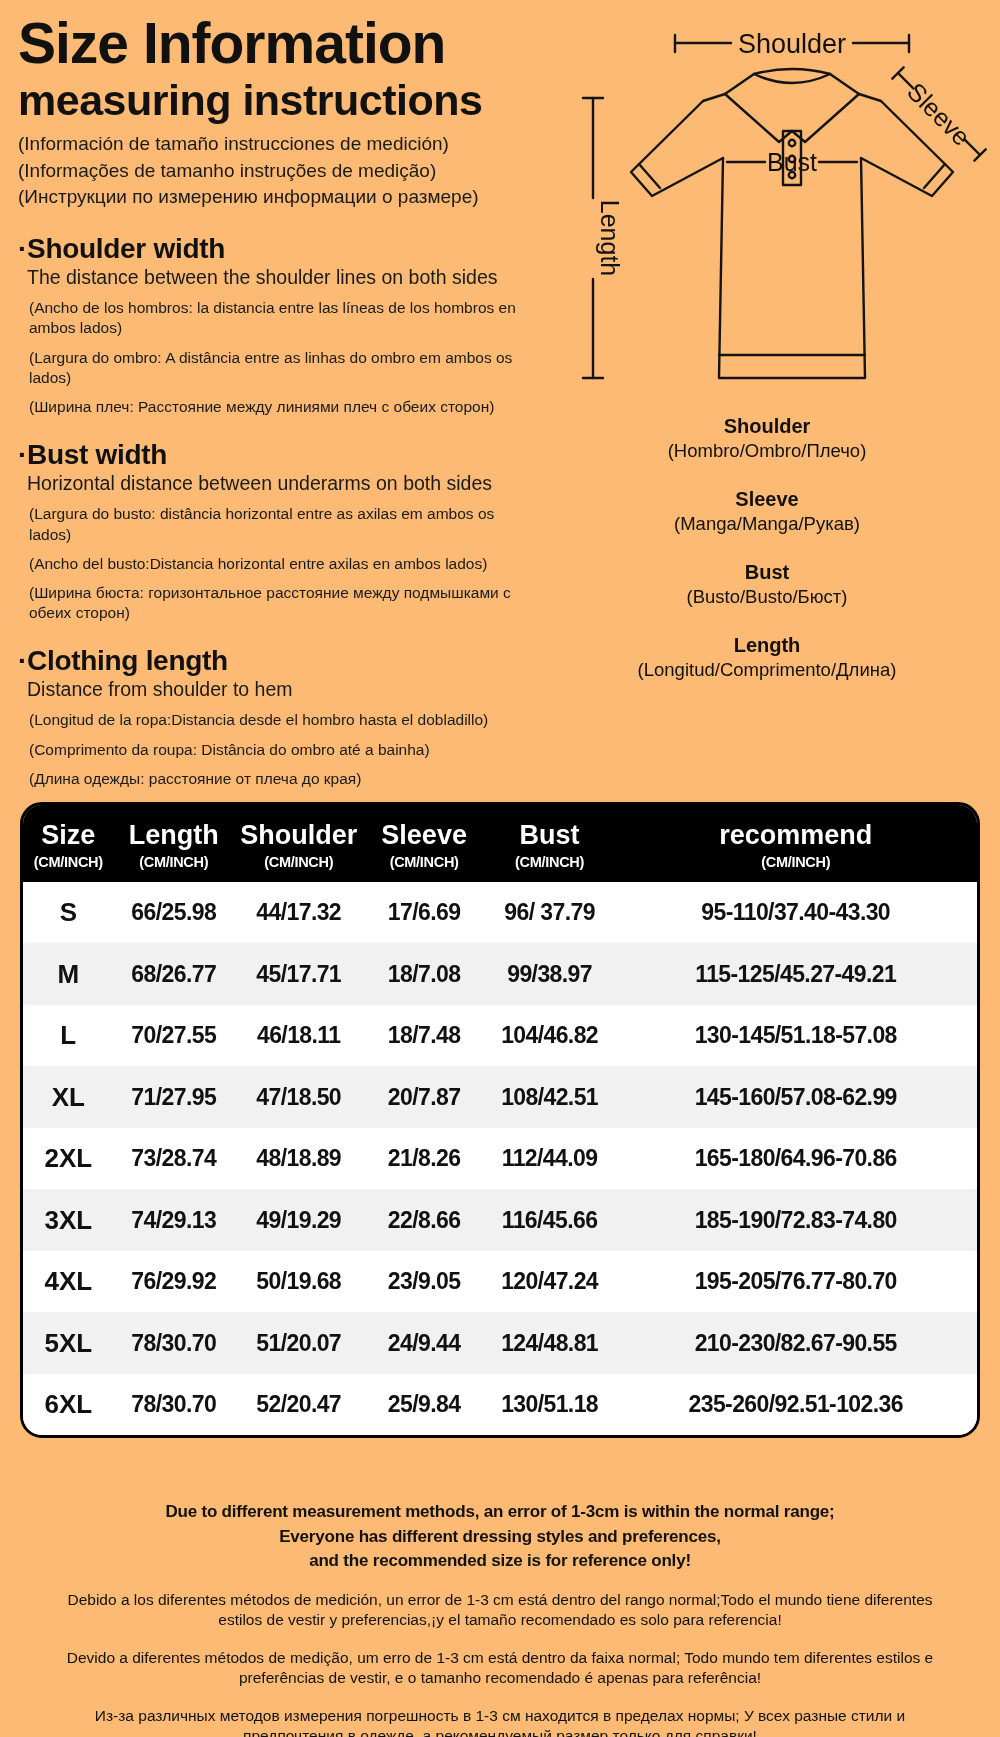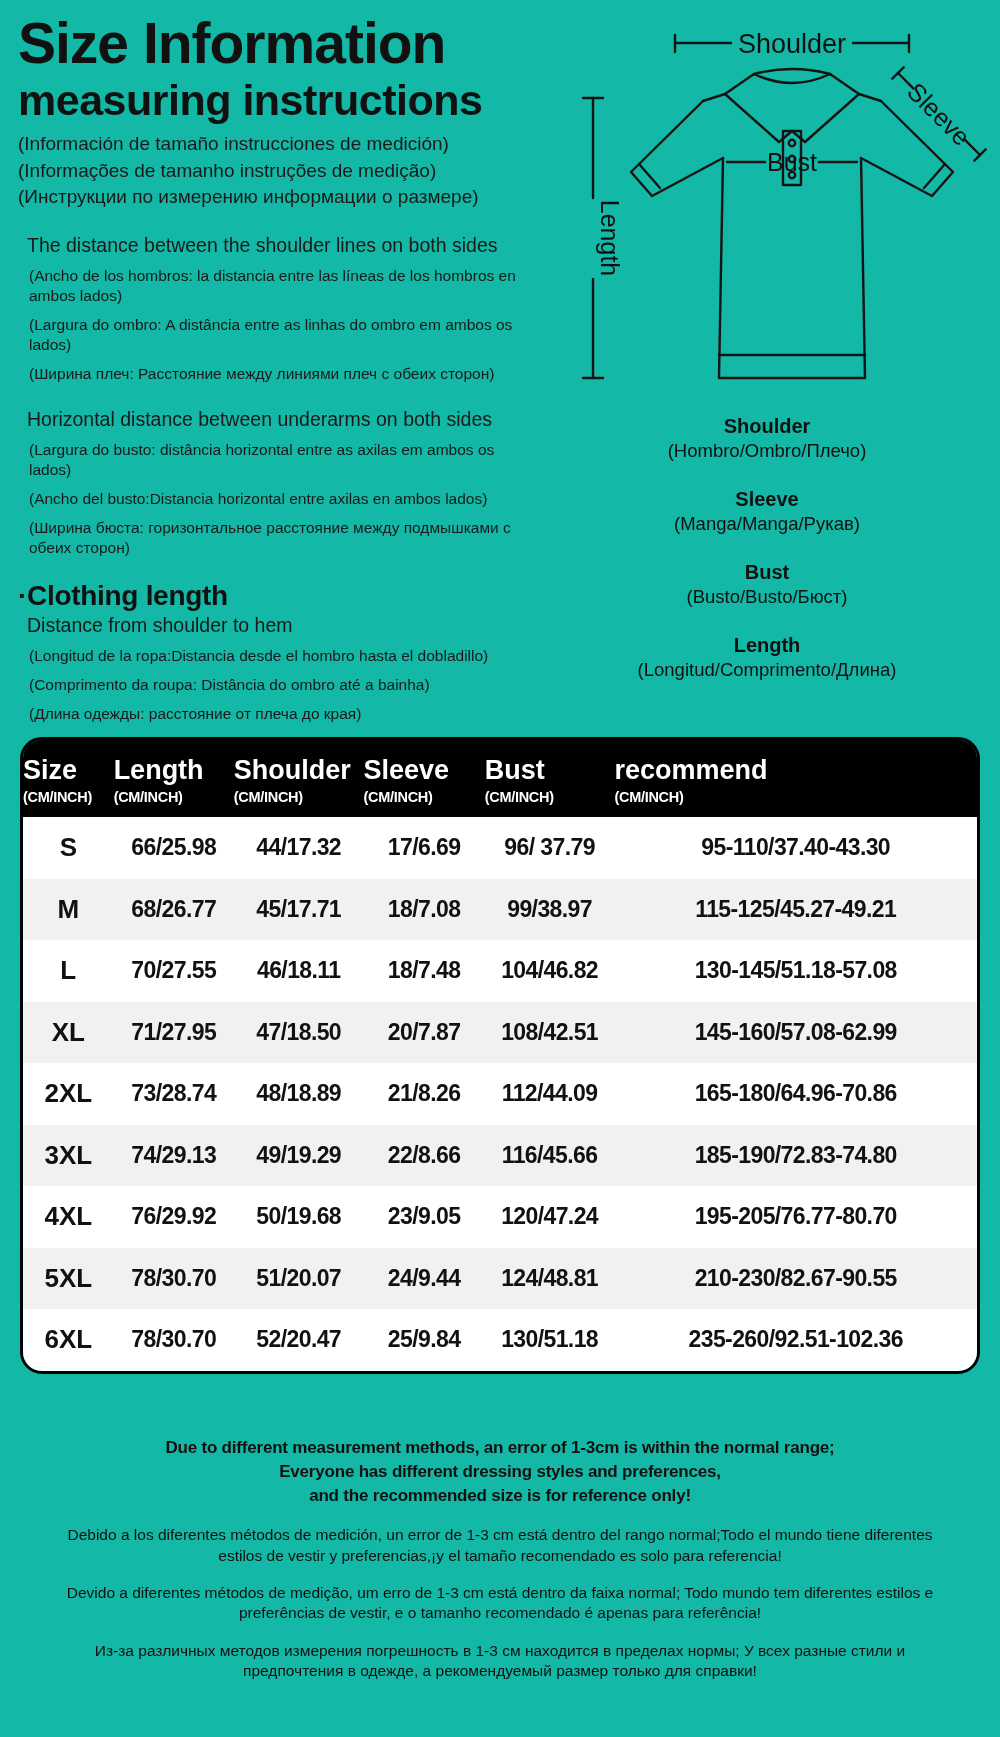--- a/index.html
+++ b/index.html
@@ -1,17 +1,17 @@
 <!DOCTYPE html>
 <html><head>
 <meta charset="utf-8">
 <style>
   html,body{margin:0;padding:0;background:#fff;}
   body{font-family:"Liberation Sans", sans-serif;color:#111;}
-  .page{width:1000px;height:1737px;margin:0 auto;background:#14b8a6;overflow:hidden;position:relative;}
+  .page{width:1000px;height:1737px;margin:0 auto;background:#fdba74;overflow:hidden;position:relative;}
 
   
   .top{display:flex;min-height:702px;}
   .left-col{flex:0 0 548px;padding:8px 0 0 18px;box-sizing:border-box;}
   .right-col{flex:1;padding-top:16px;}
 
   .title{font-size:57px;font-weight:800;letter-spacing:-1px;line-height:1.02;margin:6px 0 0;}
   .subtitle{font-size:43px;font-weight:800;letter-spacing:-0.5px;margin:4px 0 6px;}
   .sub-trans{font-size:19px;line-height:1.4;color:#1a1a1a;}
 
@@ -25,21 +25,21 @@
   .legend{margin-top:14px;text-align:center;padding-right:14px;}
   .legend-item{margin-bottom:25px;}
   .legend-term{font-size:20px;font-weight:800;line-height:1.25;}
   .legend-trans{font-size:18.5px;line-height:1.25;}
   .svg-label{font-family:"Liberation Sans", sans-serif;fill:#111;}
 
   
   .size-table{margin:4px 20px 0;border:3px solid #000;border-radius:22px;overflow:hidden;}
   .thead{background:#000;color:#fff;display:grid;grid-template-columns:9.5% 12.6% 13.6% 12.7% 13.6% 38%;
          padding:15px 0 12px;}
-  .th{ text-align:left;}
+  .th{ text-align:center;}
   .th-label{font-size:27px;font-weight:800;line-height:1.15;}
   .th-unit{font-size:14.5px;font-weight:700;margin-top:3px;letter-spacing:-0.3px;}
   .trow{display:grid;grid-template-columns:9.5% 12.6% 13.6% 12.7% 13.6% 38%;align-items:center;height:61.5px;background:#fff;}
   .trow.alt{background:#f1f1f1;}
   .tcell{text-align:center;font-size:23px;font-weight:700;letter-spacing:-0.6px;white-space:nowrap;}
   .tcell.size-cell{font-size:26px;font-weight:800;letter-spacing:0;}
 
   
   .footer{margin-top:62px;text-align:center;}
   .note-en{font-size:17px;font-weight:800;line-height:1.42;letter-spacing:-0.2px;}
@@ -52,27 +52,29 @@
 
   <div class="top">
     <div class="left-col">
       <h1 class="title">Size Information</h1>
       <div class="subtitle">measuring instructions</div>
       <div class="sub-trans">(Información de tamaño instrucciones de medición)</div>
       <div class="sub-trans">(Informações de tamanho instruções de medição)</div>
       <div class="sub-trans">(Инструкции по измерению информации о размере)</div>
 
       <div class="section">
+        <h3 class="section-title"><span>·</span><span>Shoulder width</span></h3>
         <div class="section-desc">The distance between the shoulder lines on both sides</div>
         <div class="section-trans">(Ancho de los hombros: la distancia entre las líneas de los hombros en ambos lados)</div>
         <div class="section-trans">(Largura do ombro: A distância entre as linhas do ombro em ambos os lados)</div>
         <div class="section-trans">(Ширина плеч: Расстояние между линиями плеч с обеих сторон)</div>
       </div>
 
       <div class="section">
+        <h3 class="section-title"><span>·</span><span>Bust width</span></h3>
         <div class="section-desc">Horizontal distance between underarms on both sides</div>
         <div class="section-trans">(Largura do busto: distância horizontal entre as axilas em ambos os lados)</div>
         <div class="section-trans">(Ancho del busto:Distancia horizontal entre axilas en ambos lados)</div>
         <div class="section-trans">(Ширина бюста: горизонтальное расстояние между подмышками с обеих сторон)</div>
       </div>
 
       <div class="section">
         <h3 class="section-title"><span>·</span><span>Clothing length</span></h3>
         <div class="section-desc">Distance from shoulder to hem</div>
         <div class="section-trans">(Longitud de la ropa:Distancia desde el hombro hasta el dobladillo)</div>

